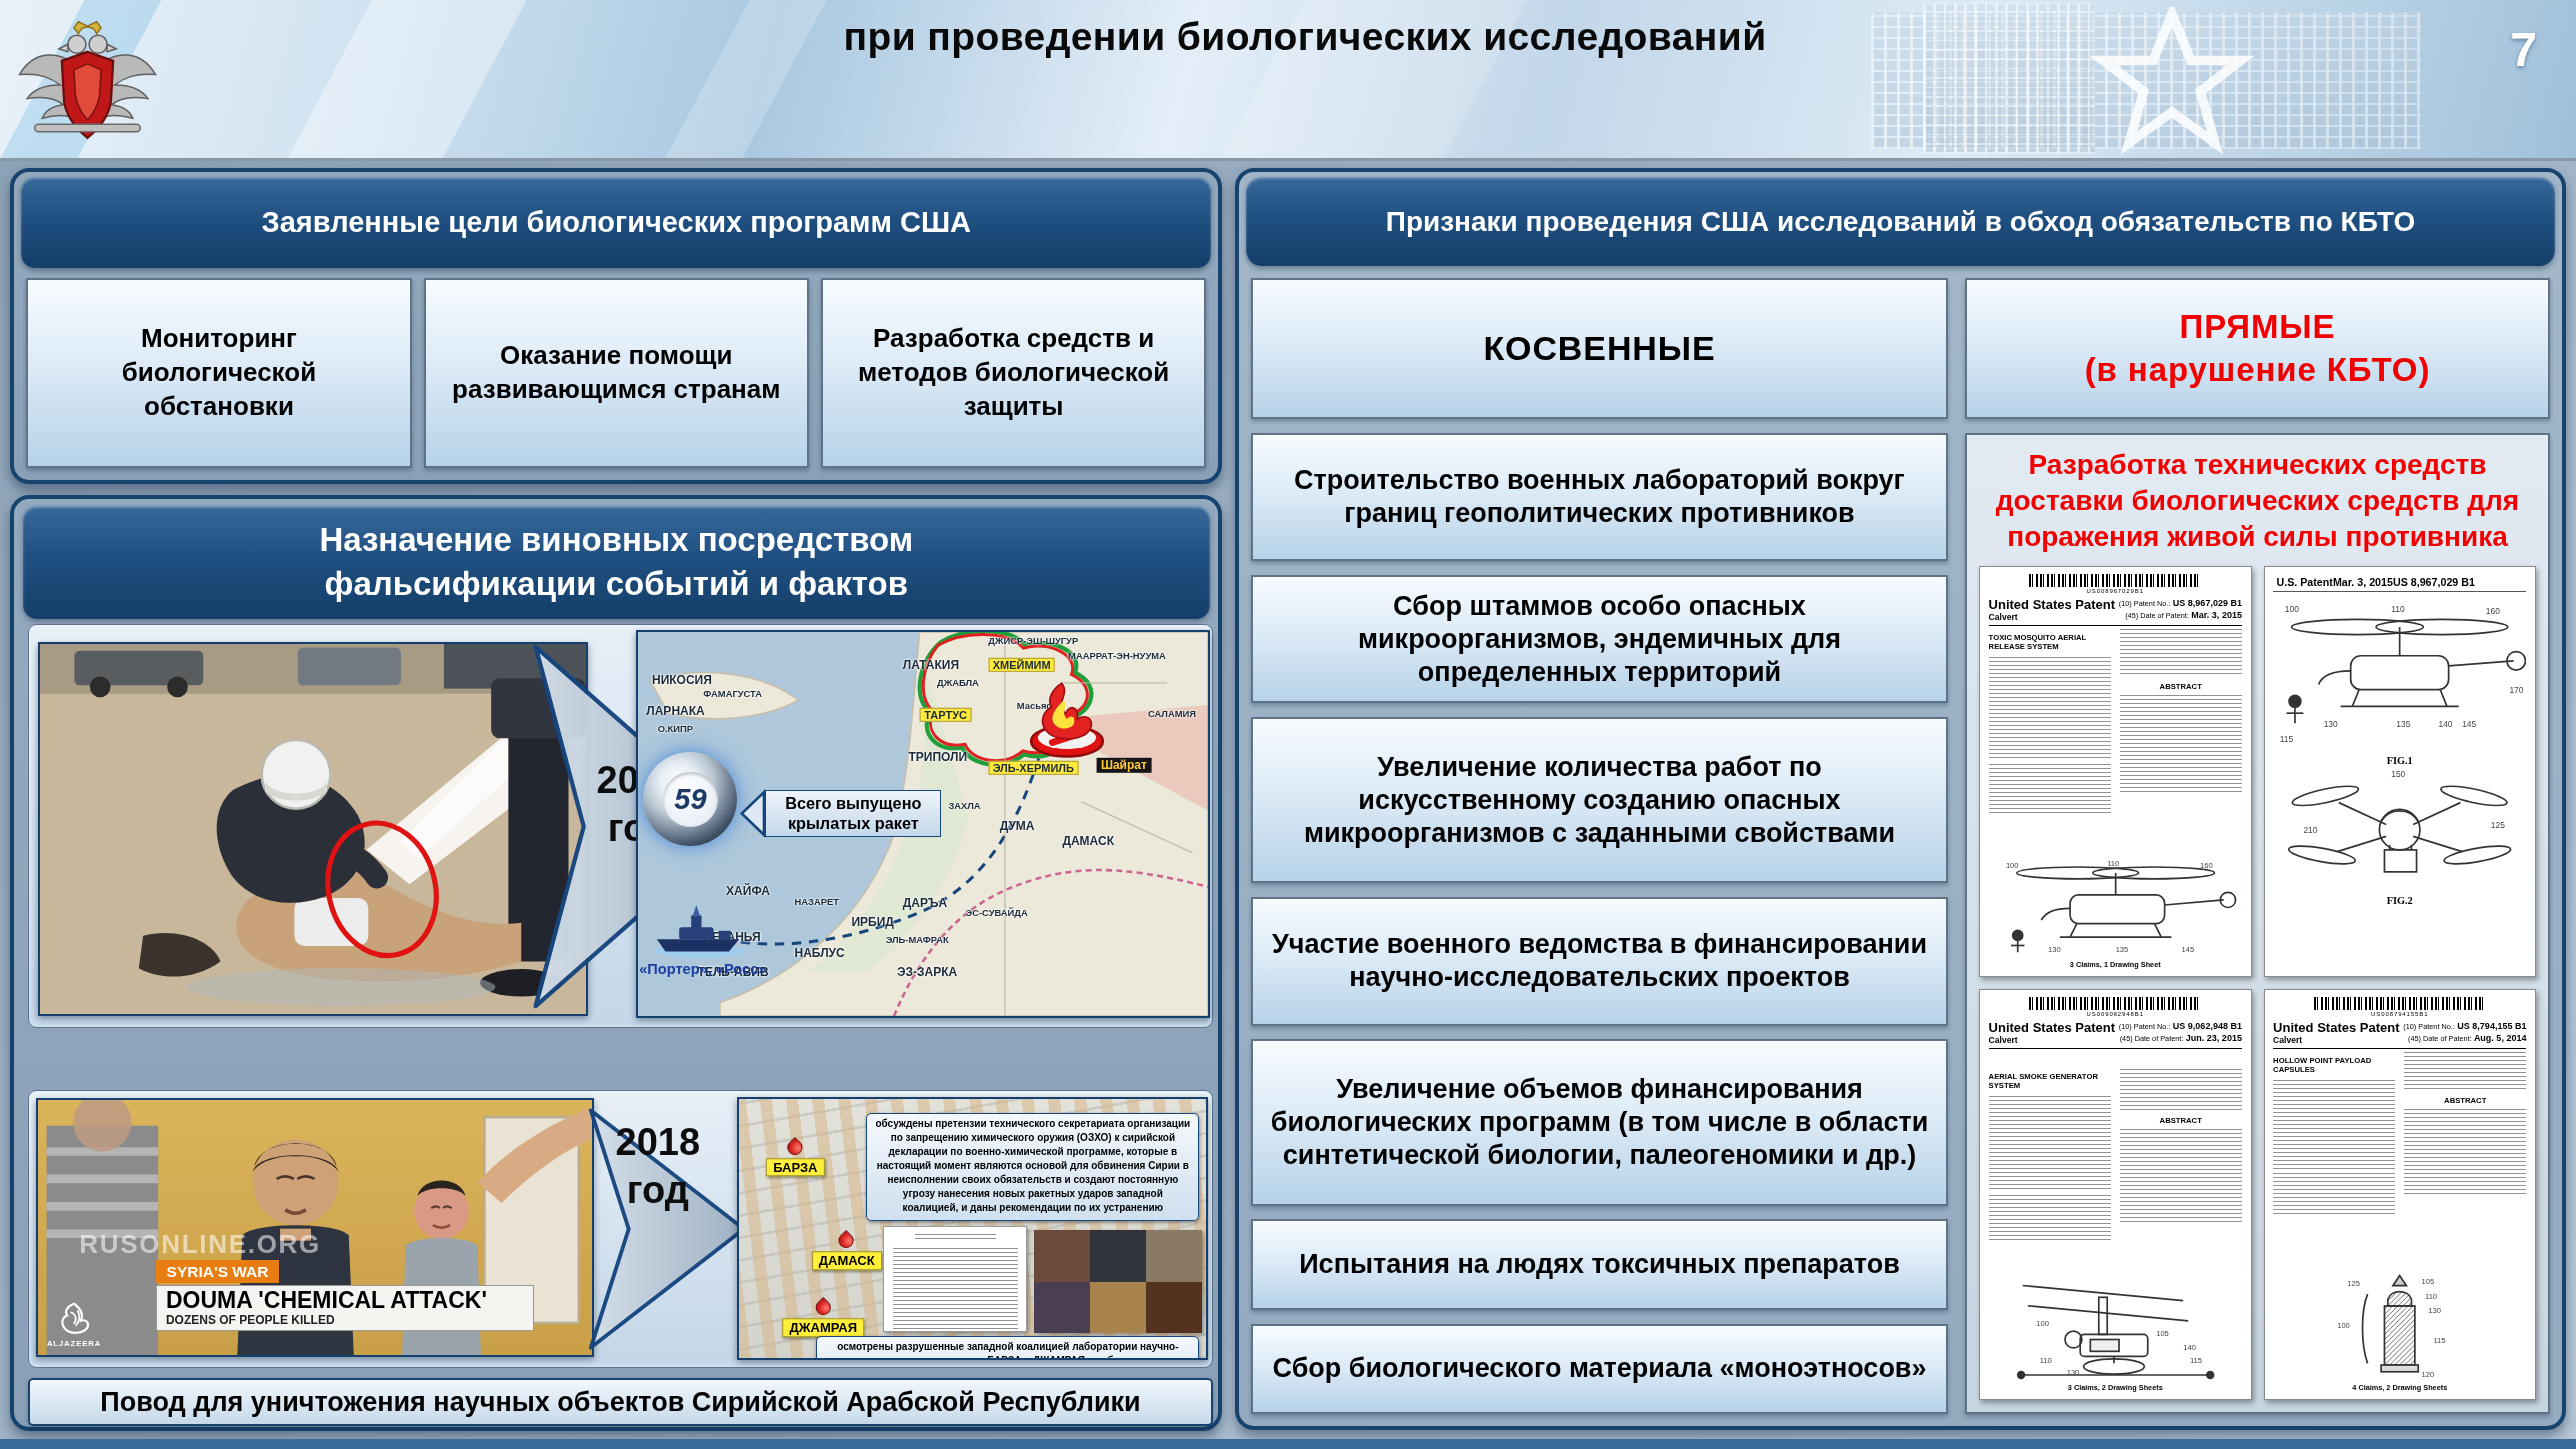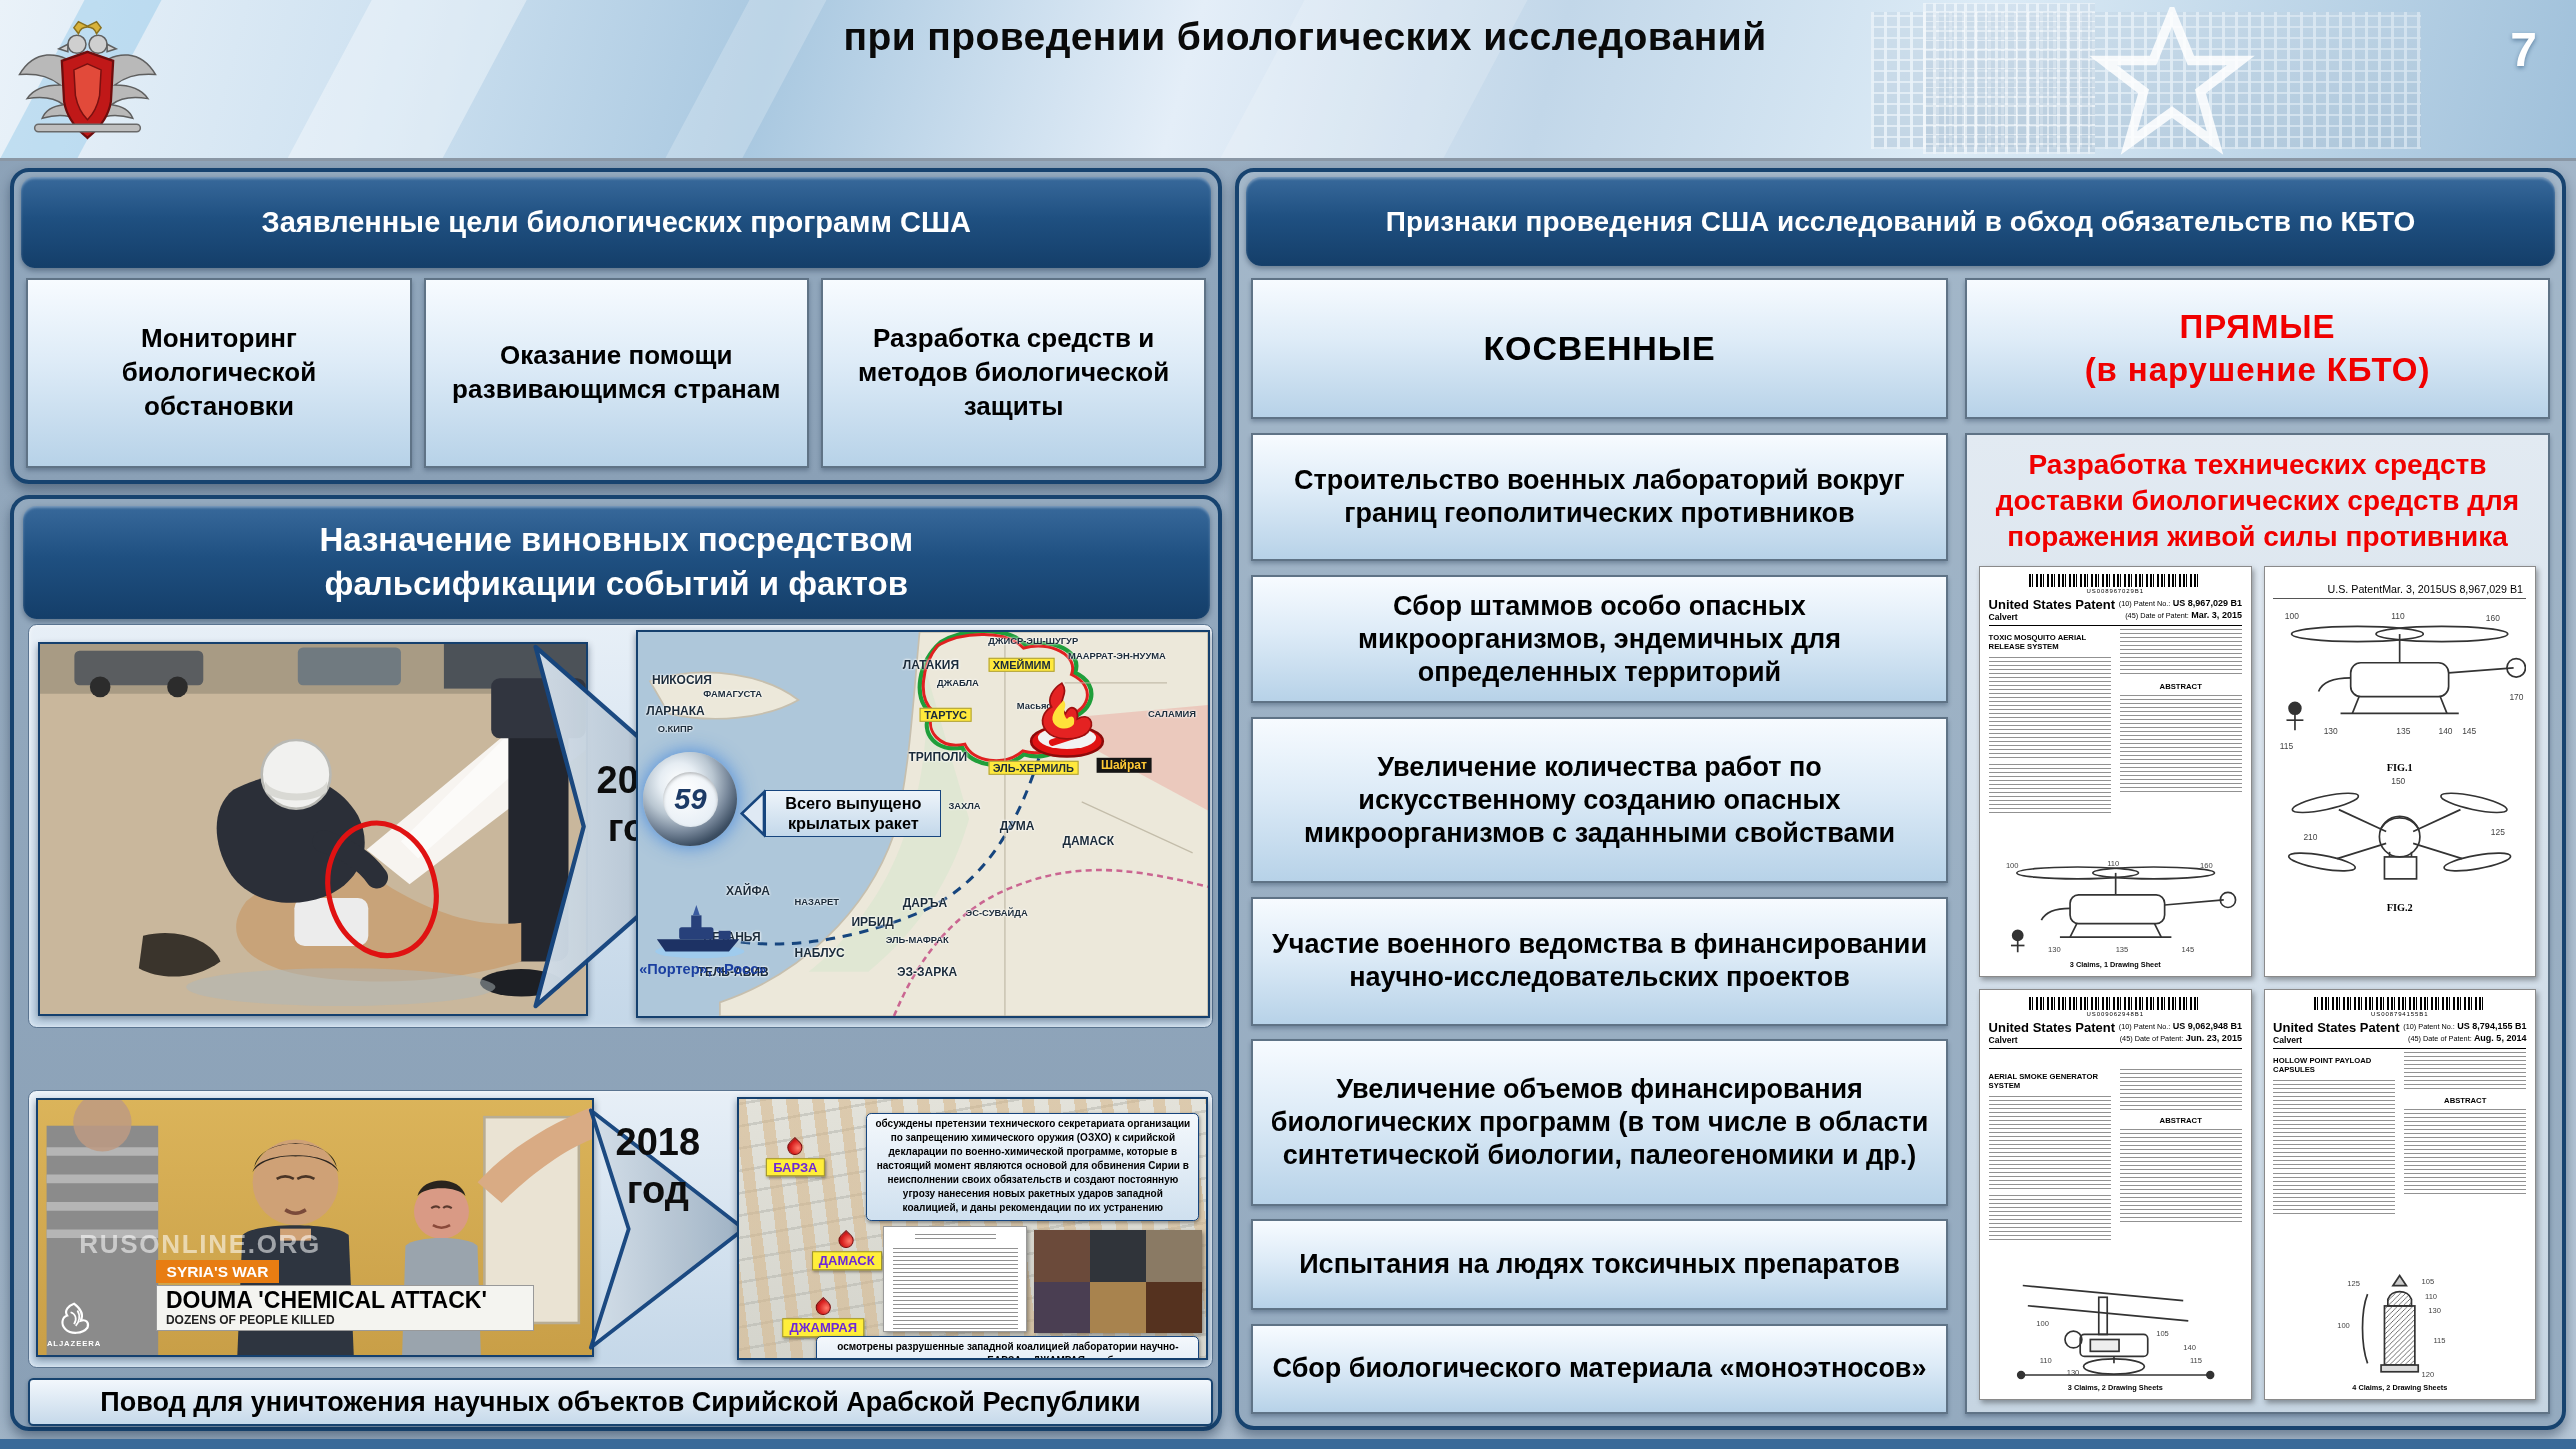--- a/index.html
+++ b/index.html
@@ -93,21 +93,21 @@
   .fire{position:absolute;left:66%;top:12%;}
   .ship{position:absolute;left:12px;top:273px;}
   .ship-label{position:absolute;left:0px;top:328px;width:129px;text-align:center;
     color:#1a3fa0;font-weight:700;font-size:14.6px;line-height:1.25;}
 
   
   .pin-wrap{position:absolute;transform:translate(-50%,-100%);text-align:center;}
   .pin{width:14.6px;height:14.6px;background:radial-gradient(circle at 35% 30%,#ff7a6a,#d81f1f 60%,#8f0f0f);
     border:1.7px solid #7a0c0c;border-radius:50% 50% 50% 0;transform:rotate(-225deg);margin:0 auto;}
   .pin-label{margin-top:3.4px;background:#ffee3a;border:0.9px solid #9b8e2f;padding:0.9px 6px;
-    font-size:13px;font-weight:700;color:#6d28d9;white-space:nowrap;box-shadow:0.9px 1.7px 2.6px rgba(0,0,0,.4);}
+    font-size:13px;font-weight:700;color:#000000;white-space:nowrap;box-shadow:0.9px 1.7px 2.6px rgba(0,0,0,.4);}
   .note{position:absolute;background:linear-gradient(180deg,#f4f8fc,#cfe0ef);border:1.7px solid #16457e;
     border-radius:5.2px;color:#000;font-weight:700;font-size:10px;line-height:1.4;text-align:center;
     padding:3.4px 6.9px;box-shadow:0.9px 1.7px 3.4px rgba(0,0,0,.35);}
   .doc-page{position:absolute;left:144px;top:127px;width:144px;height:106px;background:#fff;
     border:0.9px solid #999;box-shadow:1.7px 1.7px 4.3px rgba(0,0,0,.4);padding:6.9px 8.6px;}
   .montage{position:absolute;left:295px;top:131px;width:168px;height:103px;display:flex;flex-wrap:wrap;
     box-shadow:1.7px 1.7px 4.3px rgba(0,0,0,.4);}
   .montage div{width:33.33%;height:50%;}
   .collage-bg{position:absolute;inset:0;
     background:repeating-linear-gradient(83deg,rgba(214,182,137,.55) 0 12px,transparent 12px 26px),
@@ -157,22 +157,22 @@
   .pat-doc{font-size:13px;font-weight:700;}
   .pat-name{font-size:8.6px;font-weight:700;}
   .pat-nums{text-align:right;font-size:9px;font-weight:700;line-height:1.35;}
   .pat-nums .lbl{font-weight:400;font-size:7.3px;}
   .pat-title{font-size:7.7px;font-weight:700;margin:3.4px 0 1.7px;}
   .pat-cols{display:flex;gap:8.6px;flex:1;min-height:0;}
   .pat-cols>div{flex:1;display:flex;flex-direction:column;gap:4.3px;}
   .abs-lbl{font-size:7.7px;font-weight:700;text-align:center;}
   .claims{font-size:7.3px;font-weight:700;text-align:center;margin-top:1.7px;}
   .figlbl{font-size:10.3px;font-weight:700;text-align:center;font-family:"Liberation Serif",serif;}
-  .pat2-hdr{display:flex;justify-content:flex-end;font-size:10.7px;font-weight:400;
-    border-bottom:0.9px solid #555;padding:1.7px 3.4px 3.4px;margin-top:7px;}
+  .pat2-hdr{display:flex;justify-content:flex-start;font-size:10.7px;font-weight:700;
+    border-bottom:0.9px solid #555;padding:1.7px 3.4px 3.4px;}
 </style>
 </head>
 <body>
 
 <div class="slide">
 
   <div class="hdr">
     <div class="facet f4"></div>
     <div class="facet f1"></div>
     <div class="facet f2"></div>

